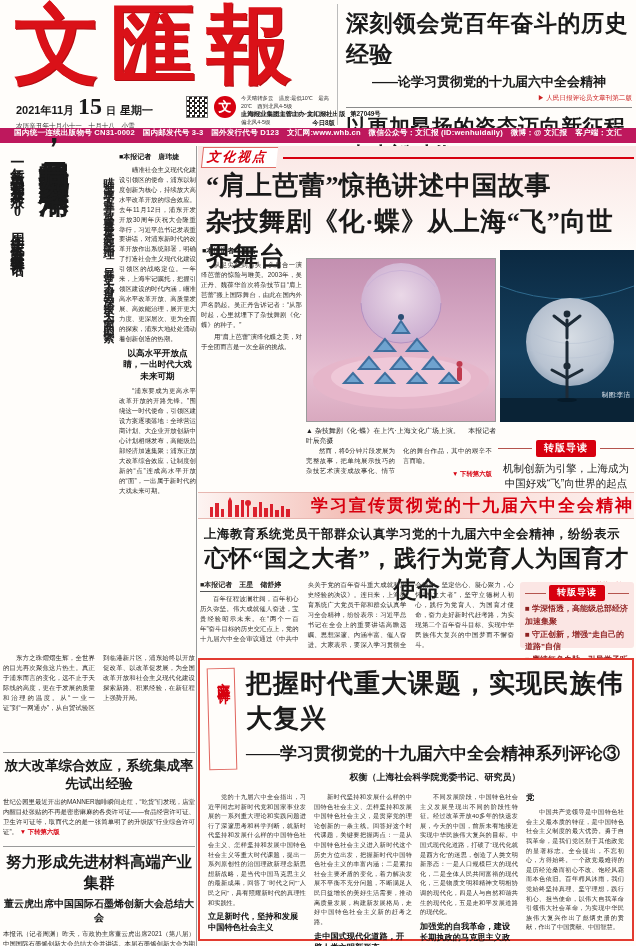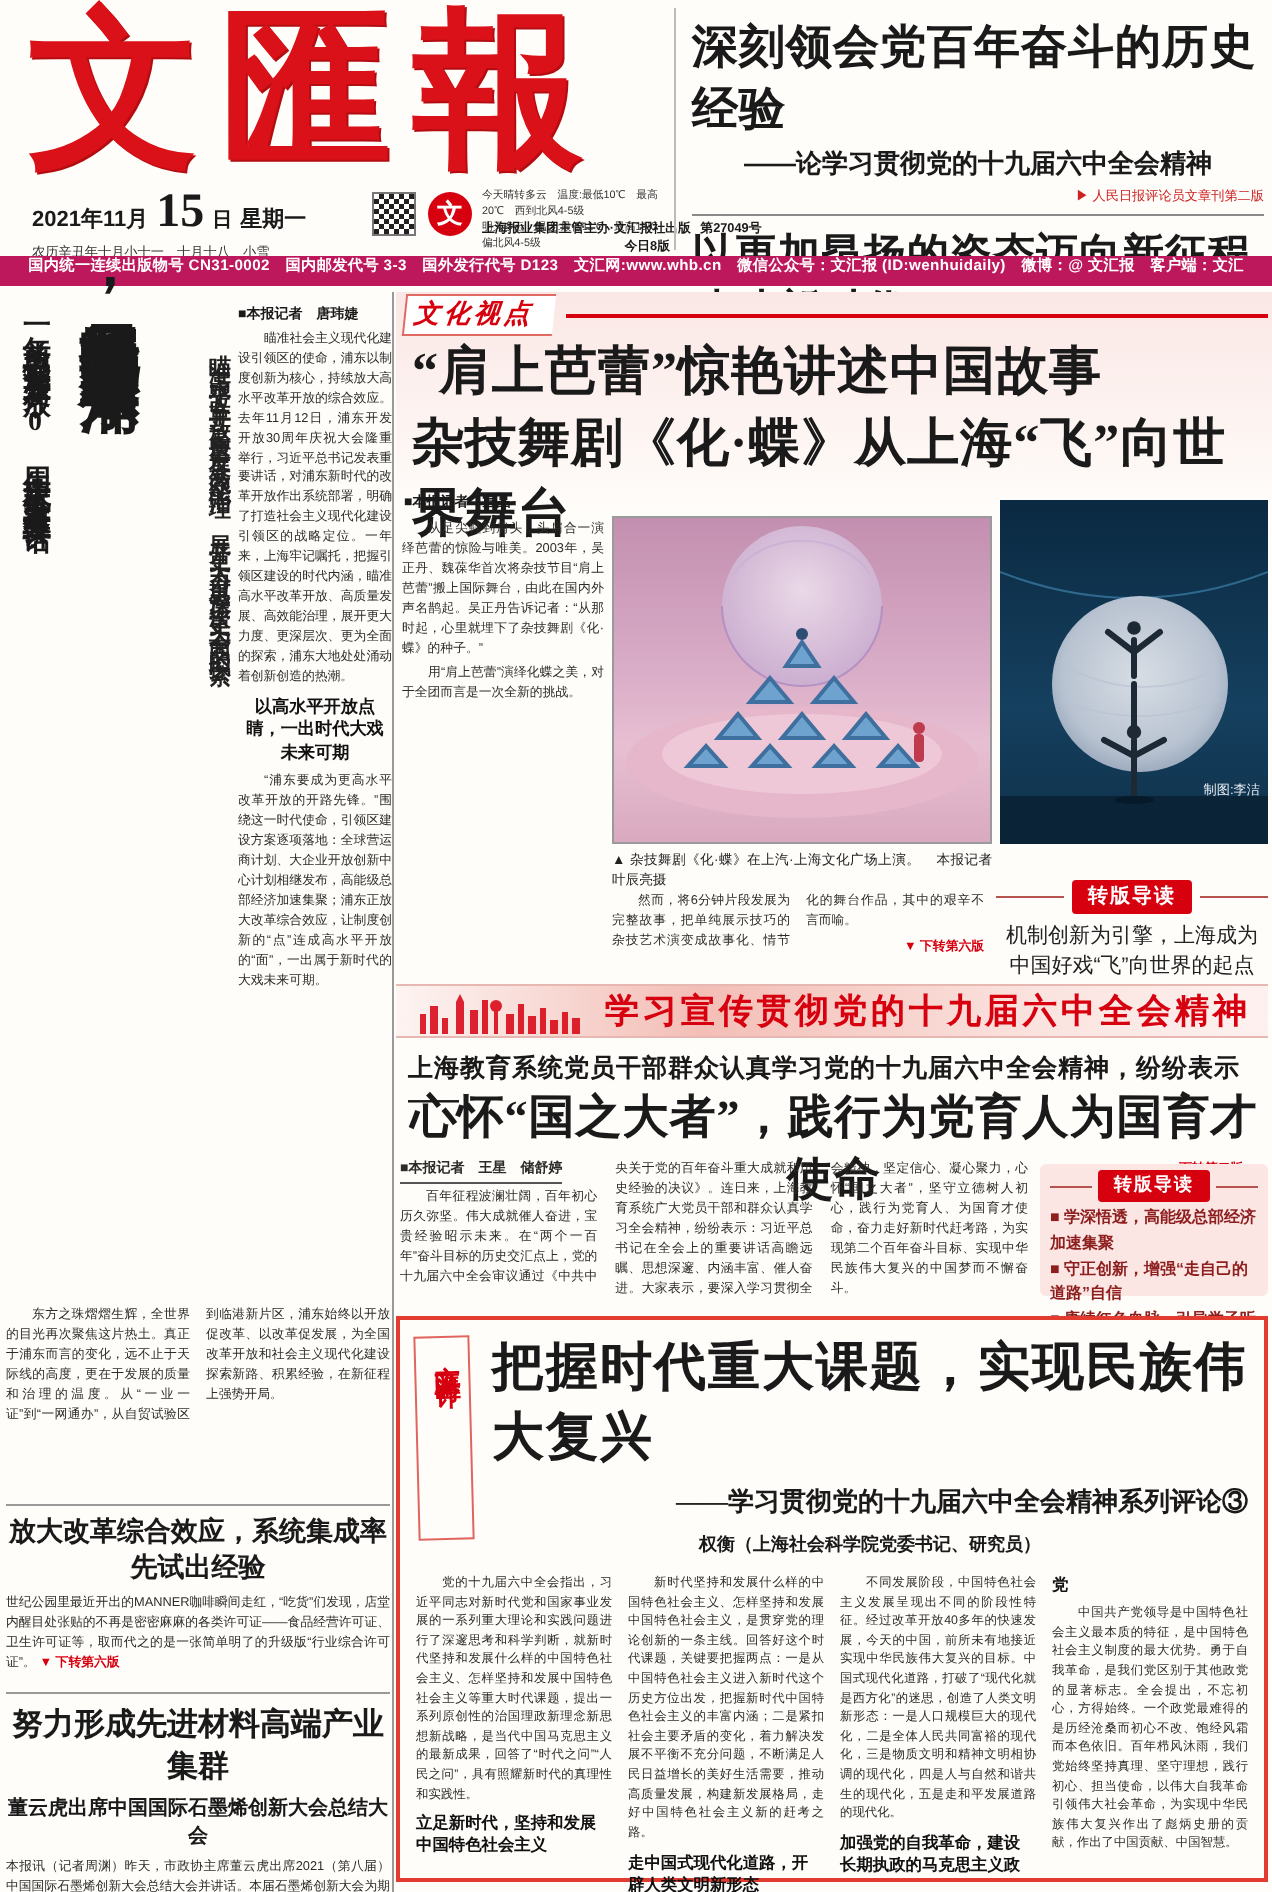--- a/index.html
+++ b/index.html
@@ -26,21 +26,21 @@
   .topnote{font-size:6.6px;color:#c22;text-align:right;margin-top:3px}
   .chip{display:inline-block;background:#d7000f;color:#fff;font-size:10px;font-weight:bold;
         padding:1px 8px 2px;border-radius:2px;letter-spacing:1px}
   .chipline{flex:1;height:1px;background:#b5544e}
   .col2{column-count:2;column-gap:8px}
   .col3{column-count:3;column-gap:9px}
   .col4{column-count:4;column-gap:8px}
   .rule{background:#9a9a9a}
   .banner{display:flex;align-items:center;background:linear-gradient(90deg,#fdf4f2,#f3beb6 35%,#fbe4e0 75%,#fdf1ef);
           border-top:1px solid #e7b7b1;border-bottom:1px solid #e7b7b1}
-  .banner-text{flex:1;text-align:center;color:#d7000f;font-weight:900;font-size:17px;letter-spacing:2px;font-family:"Liberation Serif",serif}
+  .banner-text{flex:1;text-align:right;color:#d7000f;font-weight:900;font-size:17px;letter-spacing:2px;font-family:"Liberation Serif",serif}
   .transfer-items div{font-size:8px;font-weight:bold;color:#8e1f1f;line-height:1.6;text-align:left}
   .cap{font-size:6.8px;line-height:1.5;color:#222;text-align:justify}
   .badge{display:inline-block;color:#d7000f;font-weight:900;font-size:13px;font-style:italic;
          font-family:"Liberation Serif",serif;border:1.5px solid #e06a63;border-right:none;
          padding:0 10px 1px 4px;transform:skewX(-6deg);letter-spacing:2px;background:#fff}
 </style>
 </head>
 <body>
 
 <div class="page">
@@ -297,21 +297,21 @@
       <div>■ 守正创新，增强“走自己的道路”自信</div>
       <div>■ 赓续红色血脉，引导学子听党话跟党走</div>
     </div>
   </div>
 
   <div class="abs" style="left:198px;top:658px;width:436px;height:283px;border:2px solid #e23b30;background:#fffdfa;padding:6px 8px">
     <div class="abs vert serif" style="left:8px;top:8px;width:28px;height:102px;font-size:13px;font-weight:900;color:#d7000f;border:1px solid #e0655e;padding:3px 2px;letter-spacing:3px;transform:rotate(-1.5deg)">
       <span>文匯时评</span>
     </div>
     <div class="serif" style="margin-left:38px;font-size:26px;font-weight:900;text-align:left;letter-spacing:1px">把握时代重大课题，实现民族伟大复兴</div>
-    <div class="serif" style="margin-left:38px;font-size:13px;font-weight:bold;text-align:right;margin-top:6px">——学习贯彻党的十九届六中全会精神系列评论③</div>
+    <div class="serif" style="margin-left:38px;font-size:17px;font-weight:bold;text-align:left;margin-top:6px">——学习贯彻党的十九届六中全会精神系列评论③</div>
     <div class="serif" style="margin-left:38px;font-size:9px;font-weight:bold;text-align:center;margin-top:6px">权衡（上海社会科学院党委书记、研究员）</div>
 
     <div class="col4 tiny" style="margin-top:8px;height:188px;font-size:6.2px">
       <p>党的十九届六中全会指出，习近平同志对新时代党和国家事业发展的一系列重大理论和实践问题进行了深邃思考和科学判断，就新时代坚持和发展什么样的中国特色社会主义、怎样坚持和发展中国特色社会主义等重大时代课题，提出一系列原创性的治国理政新理念新思想新战略，是当代中国马克思主义的最新成果，回答了“时代之问”“人民之问”，具有照耀新时代的真理性和实践性。</p>
       <div class="subhead" style="font-size:8.2px;text-align:left">立足新时代，坚持和发展中国特色社会主义</div>
       <p>新时代坚持和发展什么样的中国特色社会主义、怎样坚持和发展中国特色社会主义，是贯穿党的理论创新的一条主线。回答好这个时代课题，关键要把握两点：一是从中国特色社会主义进入新时代这个历史方位出发，把握新时代中国特色社会主义的丰富内涵；二是紧扣社会主要矛盾的变化，着力解决发展不平衡不充分问题，不断满足人民日益增长的美好生活需要，推动高质量发展，构建新发展格局，走好中国特色社会主义新的赶考之路。</p>
       <div class="subhead" style="font-size:8.2px;text-align:left">走中国式现代化道路，开辟人类文明新形态</div>
       <p>不同发展阶段，中国特色社会主义发展呈现出不同的阶段性特征。经过改革开放40多年的快速发展，今天的中国，前所未有地接近实现中华民族伟大复兴的目标。中国式现代化道路，打破了“现代化就是西方化”的迷思，创造了人类文明新形态：一是人口规模巨大的现代化，二是全体人民共同富裕的现代化，三是物质文明和精神文明相协调的现代化，四是人与自然和谐共生的现代化，五是走和平发展道路的现代化。</p>
       <div class="subhead" style="font-size:8.2px;text-align:left">加强党的自我革命，建设长期执政的马克思主义政党</div>
       <p>中国共产党领导是中国特色社会主义最本质的特征，是中国特色社会主义制度的最大优势。勇于自我革命，是我们党区别于其他政党的显著标志。全会提出，不忘初心，方得始终。一个政党最难得的是历经沧桑而初心不改、饱经风霜而本色依旧。百年栉风沐雨，我们党始终坚持真理、坚守理想，践行初心、担当使命，以伟大自我革命引领伟大社会革命，为实现中华民族伟大复兴作出了彪炳史册的贡献，作出了中国贡献、中国智慧。</p>

